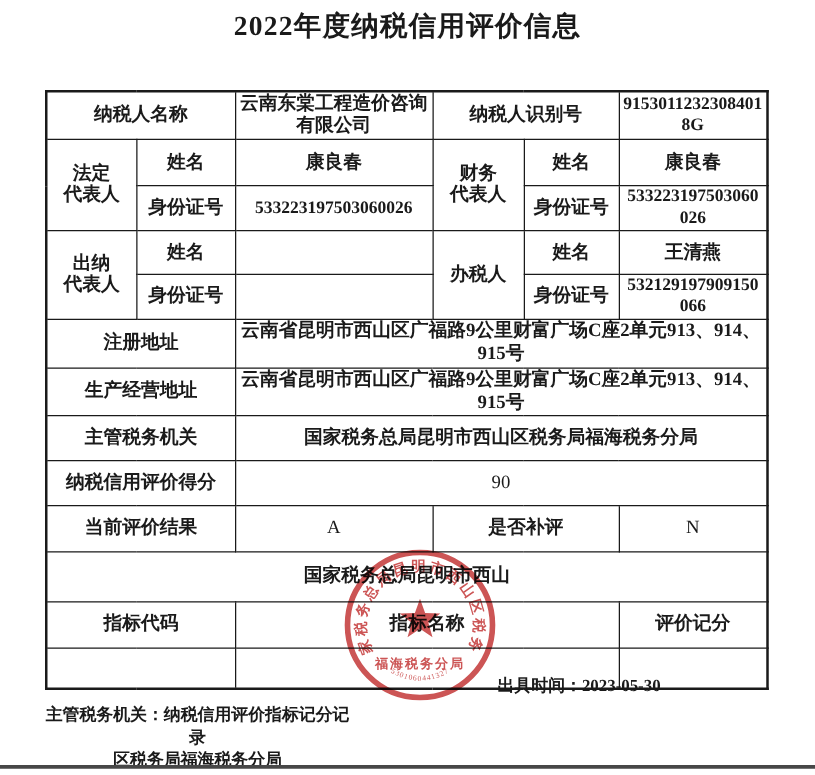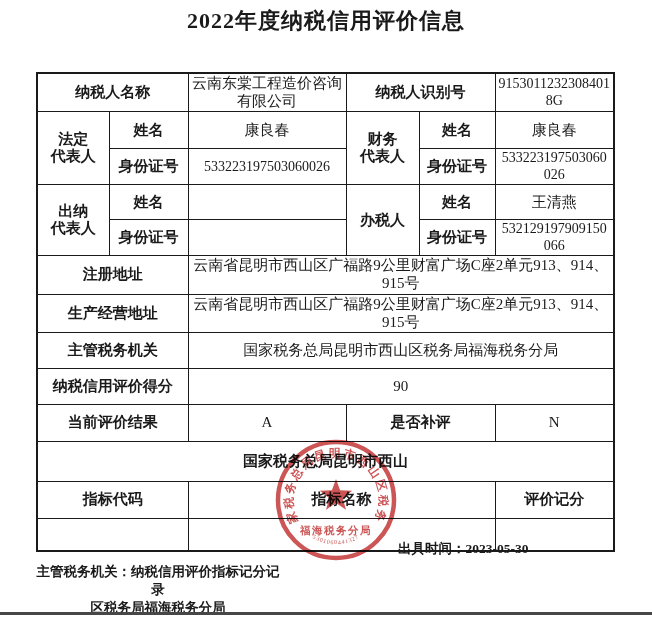--- a/index.html
+++ b/index.html
@@ -17,22 +17,22 @@
     border-collapse:collapse;table-layout:fixed;width:577px;
     border:2px solid #1a1a1a;
   }
   td{
     border:1px solid #1a1a1a;
     text-align:center;vertical-align:middle;
     padding:1px 3px;font-size:15px;line-height:1.18;
     overflow:hidden;
   }
   .lbl{font-weight:bold;white-space:pre-line;}
-  .val{font-weight:normal;}
-  .num{font-size:14px;font-weight:normal;word-break:break-all;letter-spacing:0;}
+  .val{font-weight:bold;}
+  .num{font-size:14px;font-weight:bold;word-break:break-all;letter-spacing:0;}
   .plain{font-weight:normal;margin-left:26px;}
   .seal{
     position:absolute;left:270px;top:434px;width:132px;height:132px;
     mix-blend-mode:multiply;opacity:0.88;
   }
   .footer-left{
     position:absolute;left:36px;top:563px;width:244px;
     text-align:center;font-size:13.5px;font-weight:bold;
     white-space:pre-line;line-height:1.35;
   }

